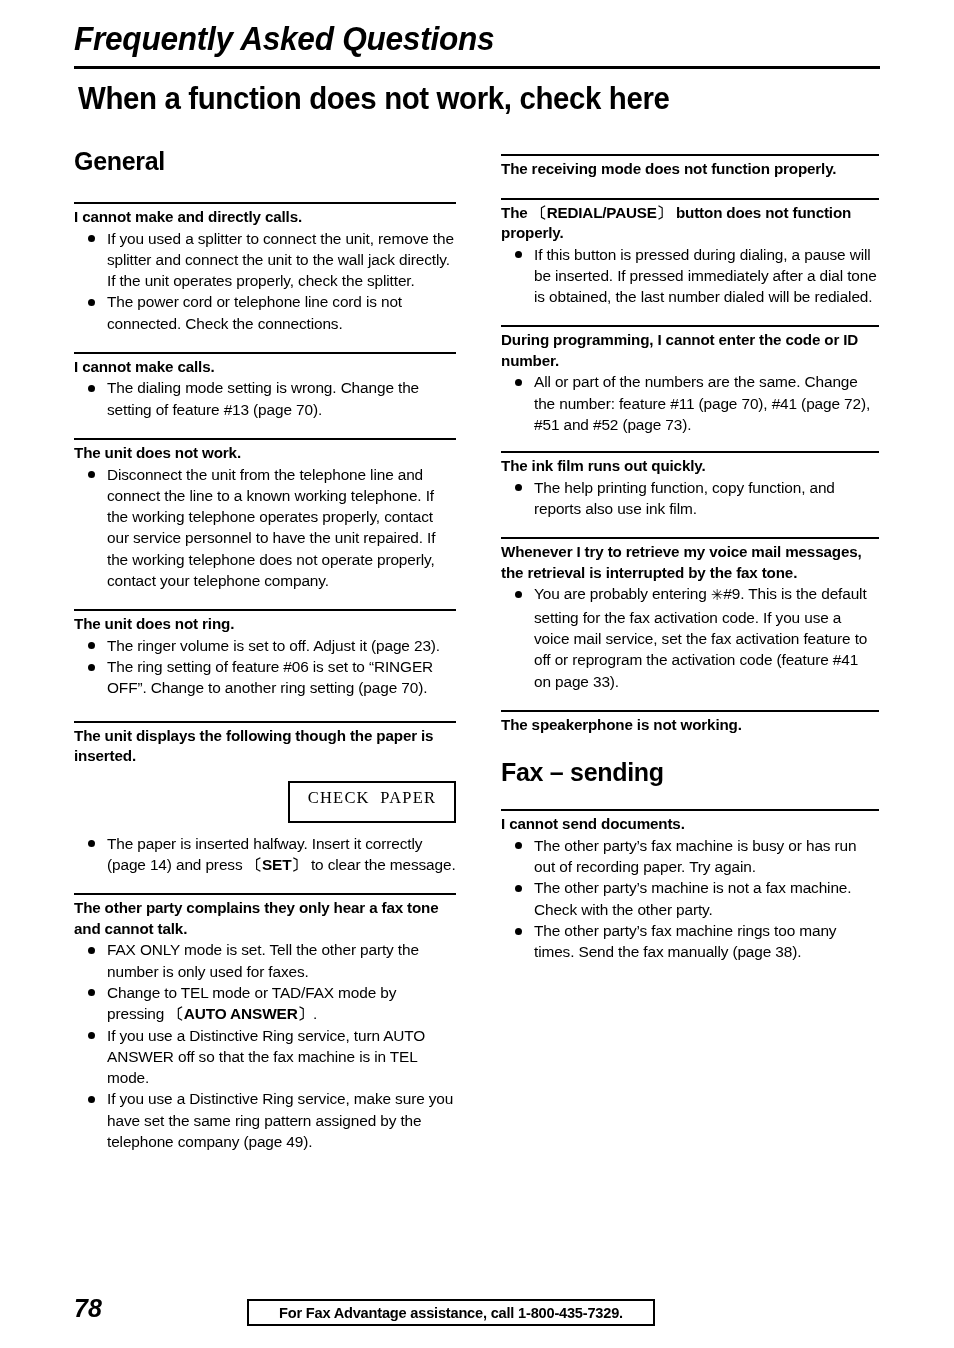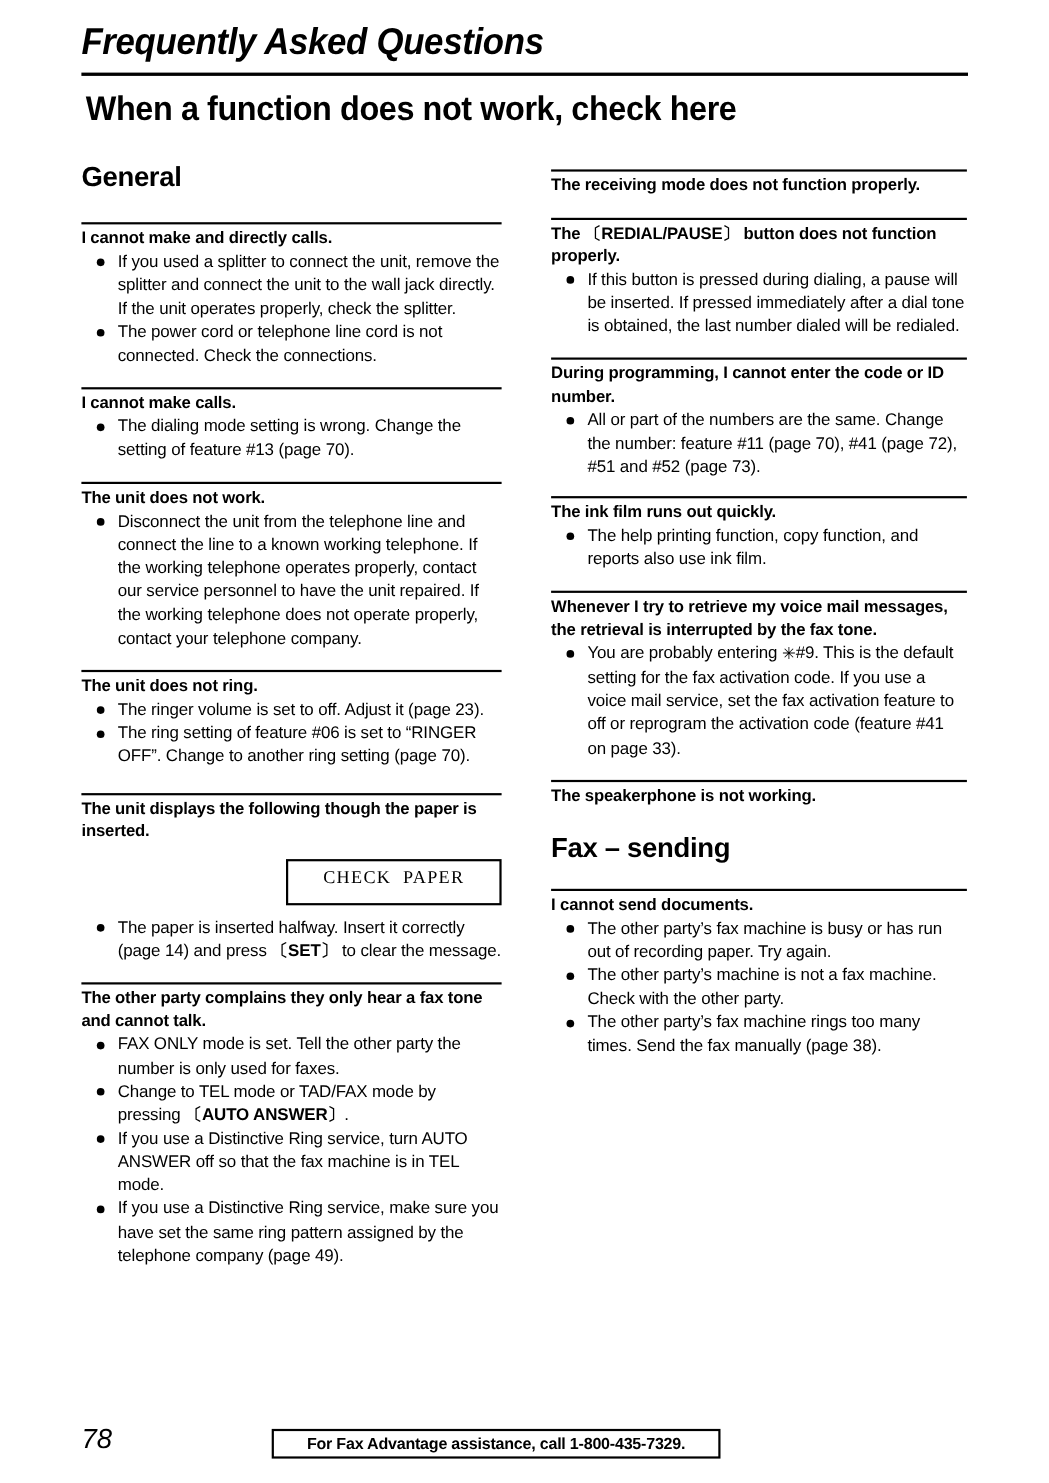--- a/index.html
+++ b/index.html
@@ -118,42 +118,42 @@
     vertical-align: -1px;
   }
 
   
   .lcd-wrap {
     display: flex;
     justify-content: flex-end;
   }
   .lcd-box {
     border: 2px solid #000;
-    width: 196px;
+    width: 168px;
     height: 42px;
     box-sizing: border-box;
     display: flex;
     align-items: flex-start;
     justify-content: center;
     padding-top: 5px;
   }
   .lcd-text {
     font-family: "Liberation Serif", serif;
     font-size: 16.5px;
     letter-spacing: 1.2px;
     white-space: pre;
   }
 
   
   .folio {
     position: absolute;
     left: 74px;
     top: 1294px;
     font-style: italic;
-    font-weight: normal;
+    font-weight: bold;
     font-size: 25px;
     line-height: 28px;
   }
   .footer-box {
     position: absolute;
     left: 247px;
     top: 1299px;
     width: 408px;
     height: 27px;
     box-sizing: border-box;

